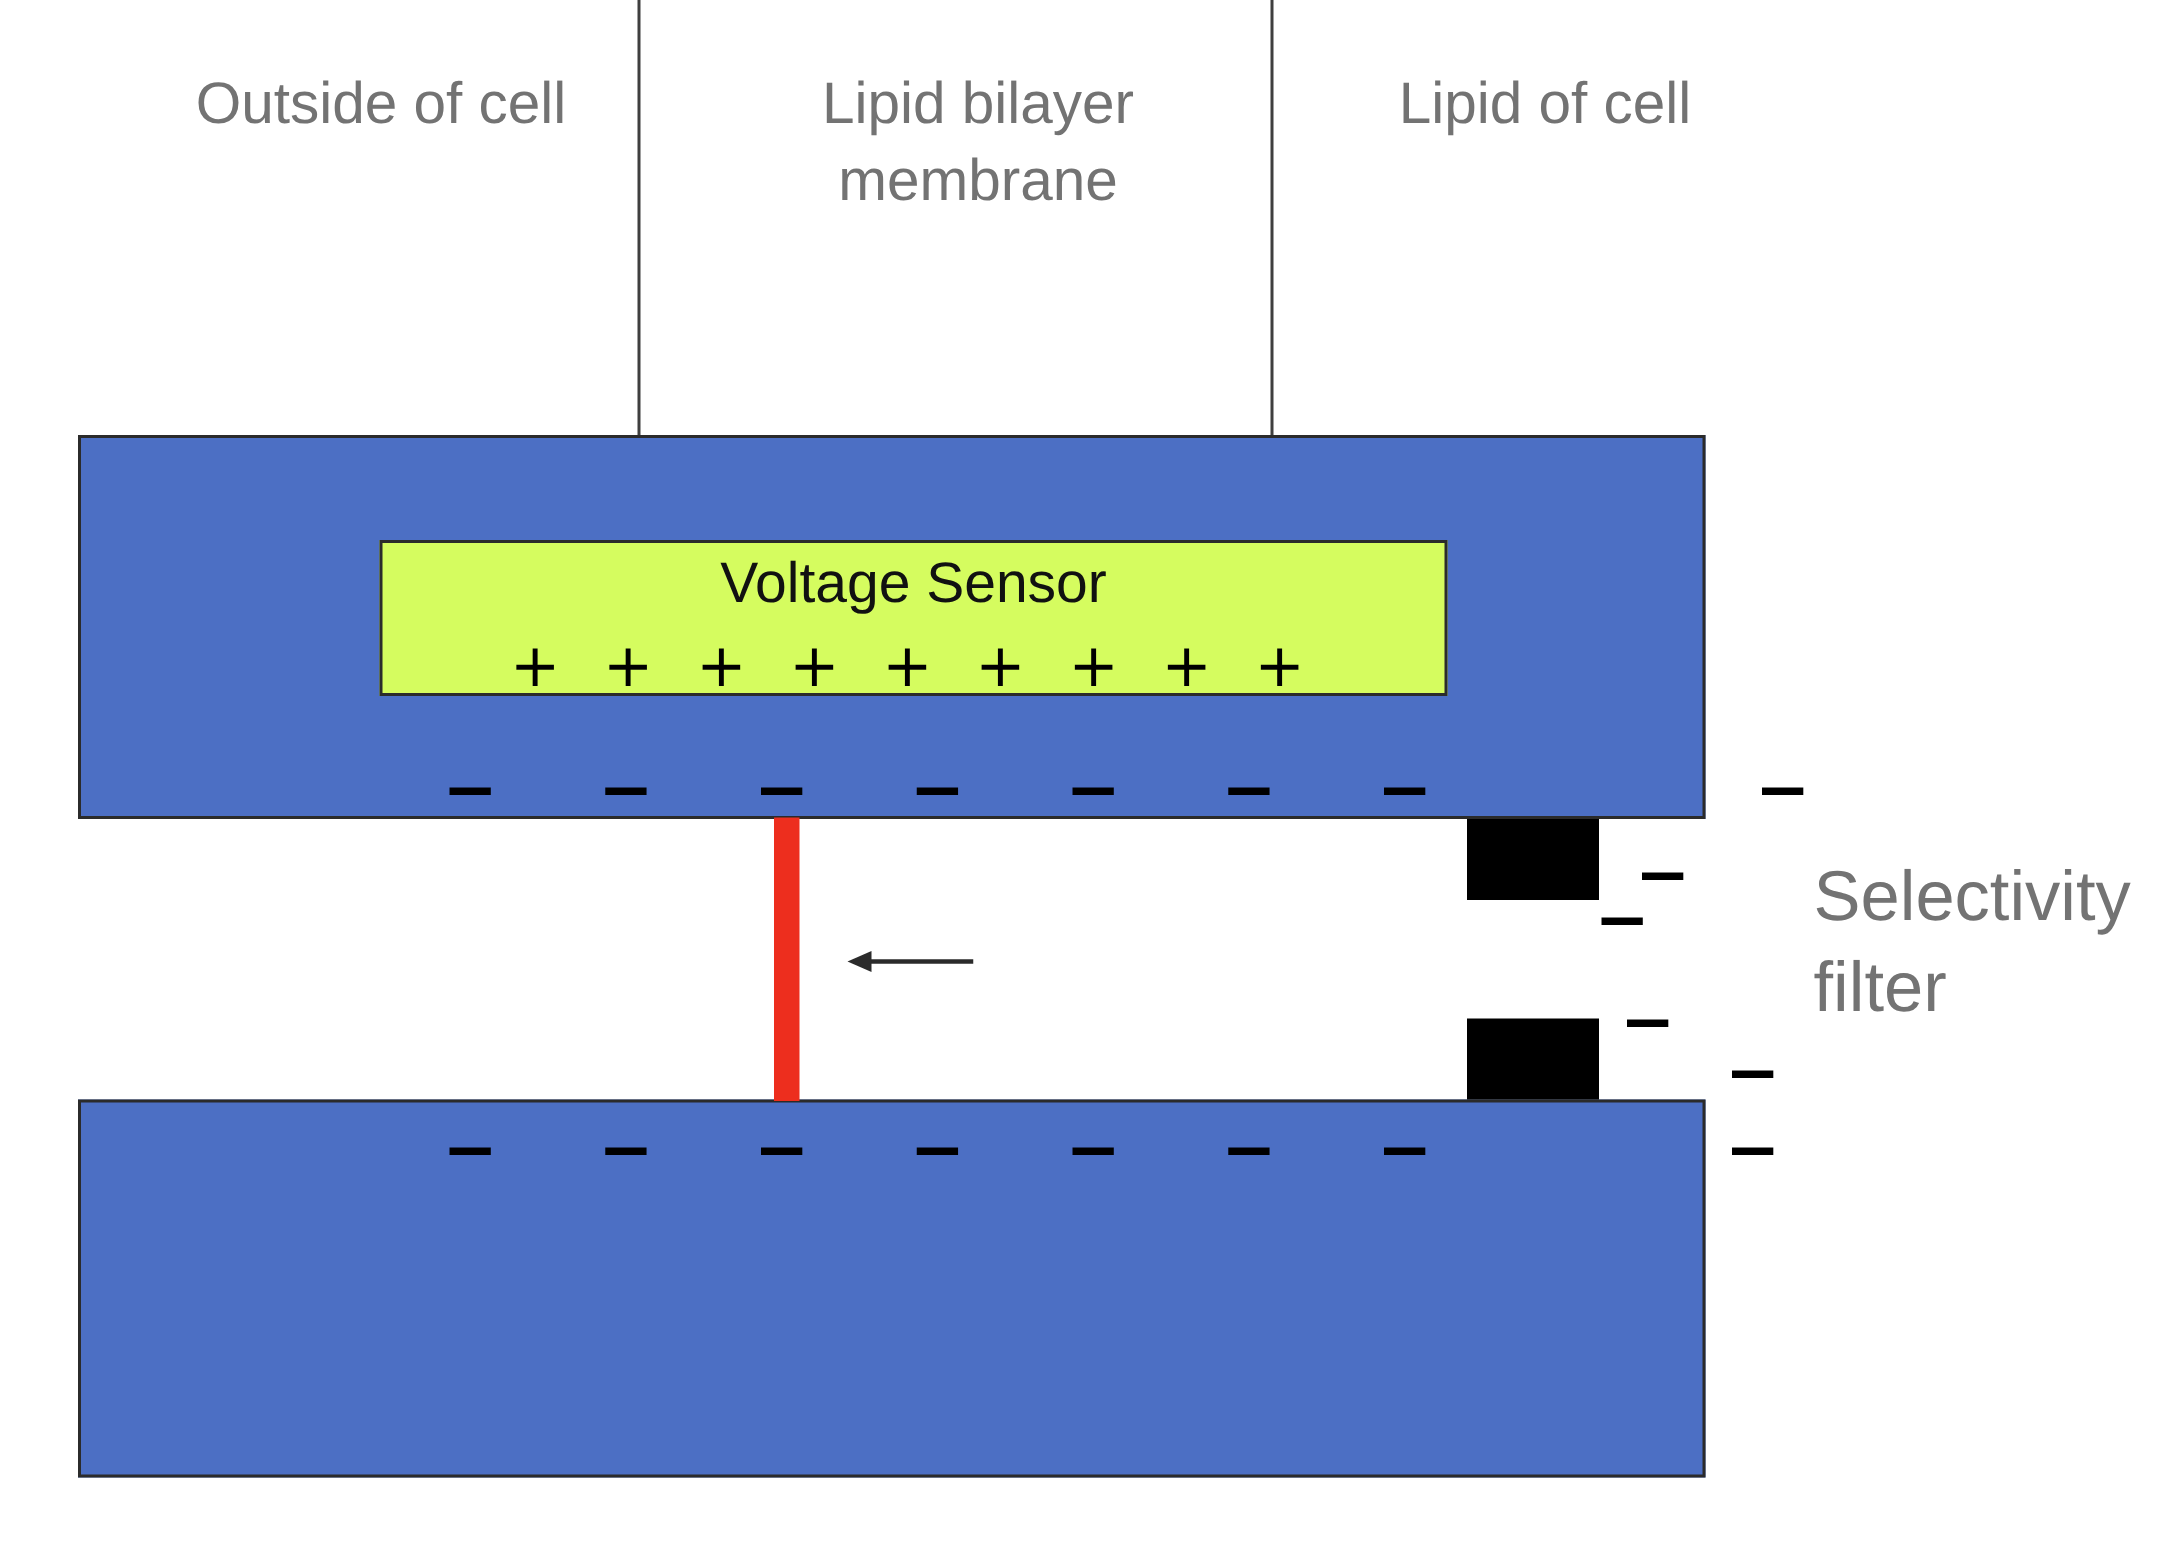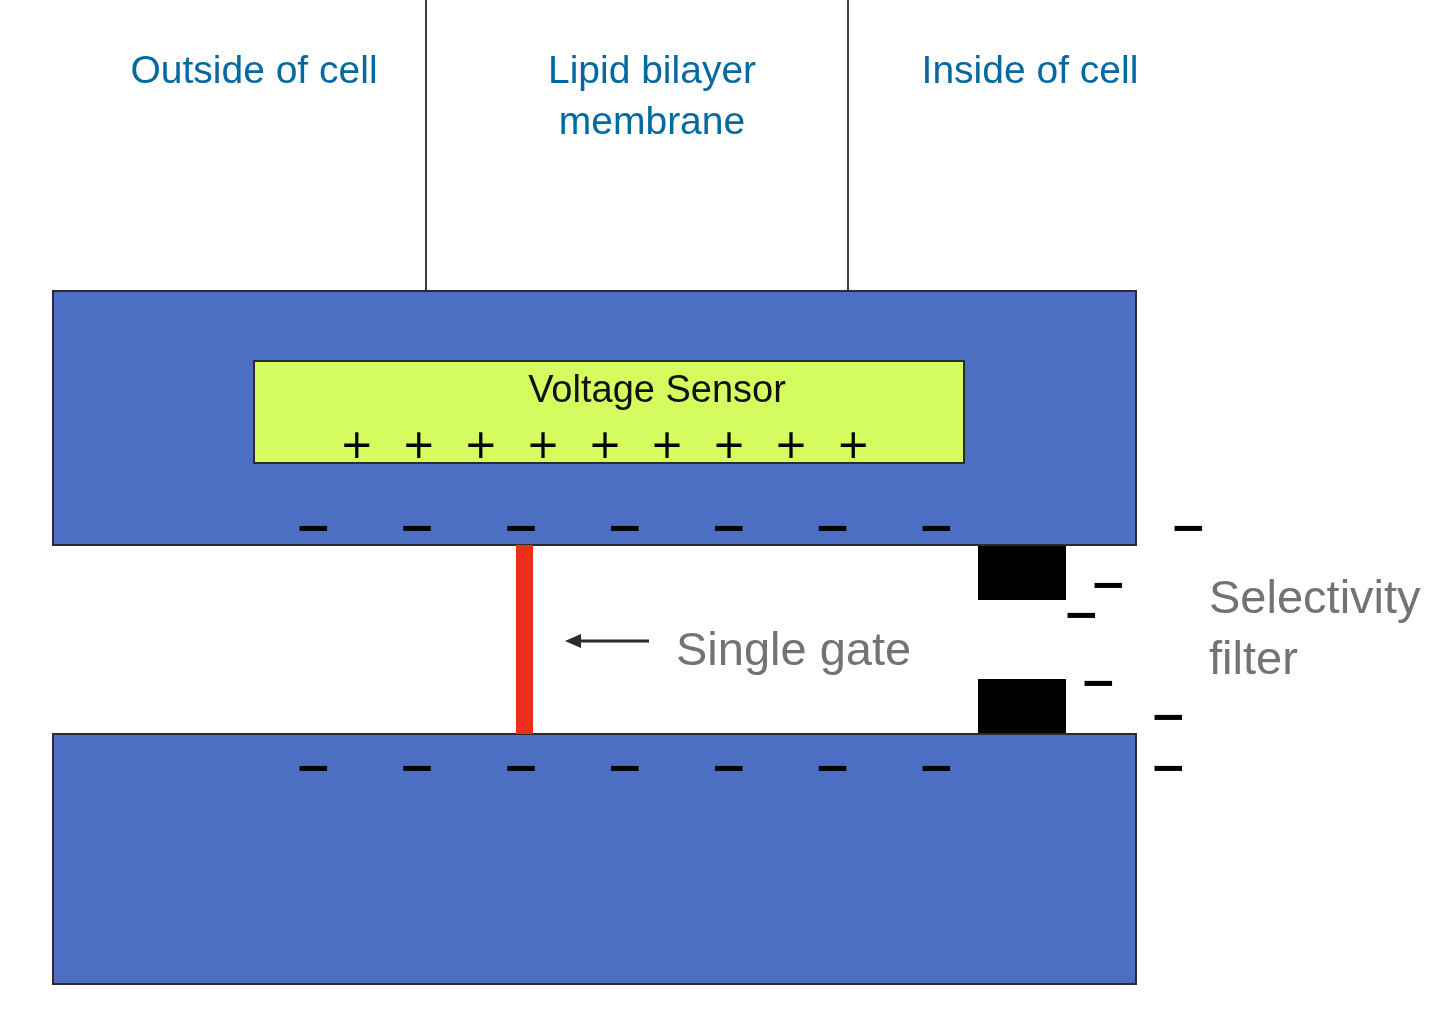--- a/index.html
+++ b/index.html
@@ -24,21 +24,21 @@
     width: 2px;
     background: #3f3f3f;
   }
   #divider-left  { left: 425px; top: 0px; height: 292px; }
   #divider-right { left: 847px; top: 0px; height: 292px; }
 
   
   .compartment-label {
     position: absolute;
     font-size: 39px;
-    color: #0369a1;
+    color: #737373;
     line-height: 1.3;
     text-align: center;
     white-space: pre-line;
     font-weight: 400;
   }
   #label-outside { left: 86px;  top: 45px; width: 336px; }
   #label-lipid   { left: 452px; top: 45px; width: 400px; }
   #label-inside  { left: 860px; top: 45px; width: 340px; }
 
   
@@ -64,21 +64,20 @@
   }
   #voltage-sensor-label {
     position: absolute;
     left: 0;
     top: 6px;
     width: 100%;
     text-align: center;
     font-size: 38px;
     color: #111111;
     font-weight: 400;
-    padding-left: 48px;
   }
 
   
   .charge-row {
     position: absolute;
     display: flex;
     justify-content: space-between;
     align-items: center;
   }
   .charge {
@@ -164,21 +163,21 @@
 <body>
 
 <div id="stage">
 
   <div class="divider" id="divider-left"></div>
   <div class="divider" id="divider-right"></div>
 
   <div class="compartment-label" id="label-outside">Outside of cell</div>
   <div class="compartment-label" id="label-lipid">Lipid bilayer
 membrane</div>
-  <div class="compartment-label" id="label-inside">Inside of cell</div>
+  <div class="compartment-label" id="label-inside">Lipid of cell</div>
 
   <div class="protein-block" id="protein-upper"></div>
 
   <div id="voltage-sensor">
     <div id="voltage-sensor-label">Voltage Sensor</div>
   </div>
 
   <div class="charge-row" id="sensor-plus-row">
     <span class="charge">+</span>
     <span class="charge">+</span>
@@ -218,21 +217,20 @@
 
   <span class="free-charge" style="left:1170px; top:505px;">−</span>
   <span class="free-charge" style="left:1090px; top:562px;">−</span>
   <span class="free-charge" style="left:1063px; top:592px;">−</span>
   <span class="free-charge" style="left:1080px; top:660px;">−</span>
   <span class="free-charge" style="left:1150px; top:694px;">−</span>
   <span class="free-charge" style="left:1150px; top:745px;">−</span>
 
   <div id="gate-bar"></div>
 
-  <div class="pore-label" id="label-single-gate">Single gate</div>
   <div class="pore-label" id="label-selectivity">Selectivity
 filter</div>
 
   <svg id="gate-arrow" viewBox="0 0 86 22">
     <line x1="86" y1="11" x2="14" y2="11" stroke="#2b2b2b" stroke-width="3"></line>
     <polygon points="2,11 18,4 18,18" fill="#2b2b2b"></polygon>
   </svg>
 
 </div>
 

